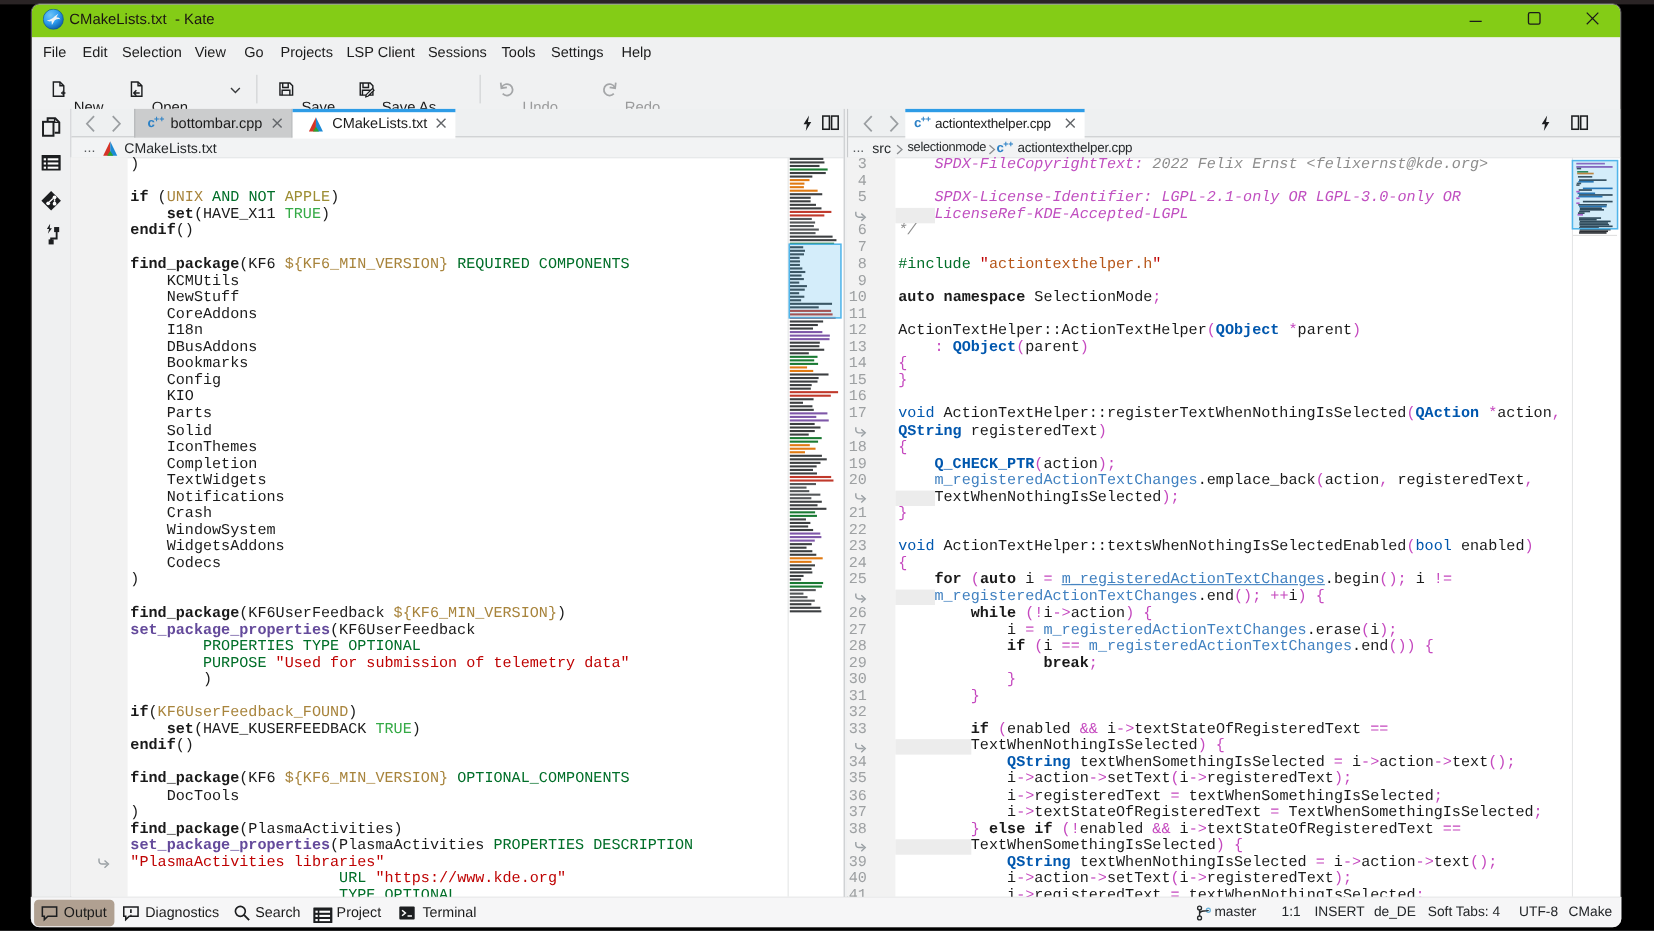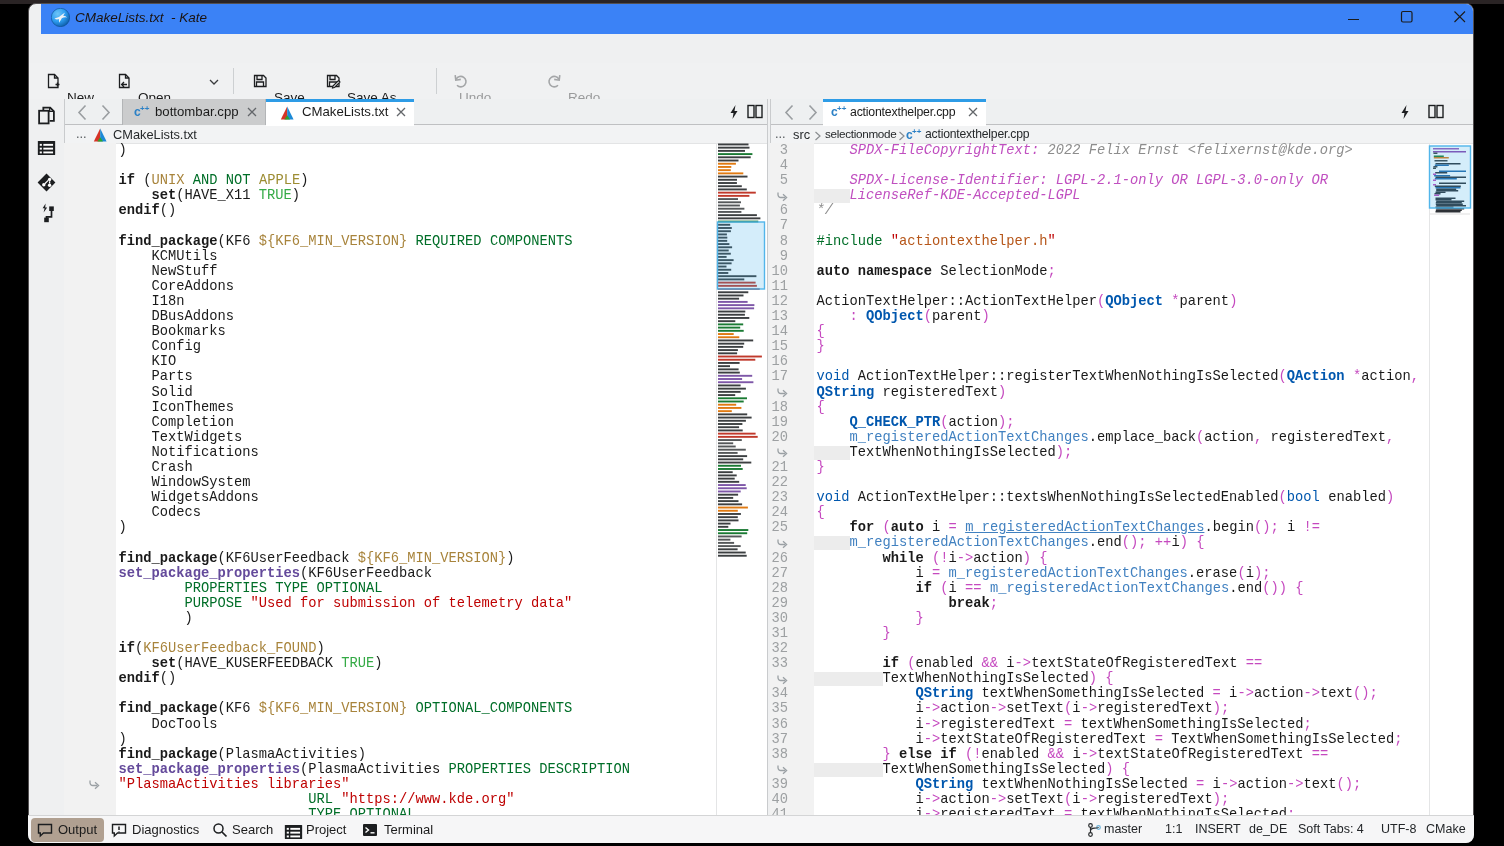--- a/index.html
+++ b/index.html
@@ -1,20 +1,20 @@
 <!DOCTYPE html>
 <html><head><meta charset="utf-8"><style>
 * { margin:0; padding:0; box-sizing:border-box; }
 html,body { width:1504px; height:846px; background:#000; overflow:hidden;
   font-family:"Liberation Sans", sans-serif; }
 .abs { position:absolute; }
 #win { position:absolute; left:28px; top:3px; width:1446px; height:840px;
   background:#eff0f1; border:1px solid #535051; border-radius:8px; overflow:hidden; }
 #topband { position:absolute; left:0; top:0; width:1504px; height:4px; background:#2a2425; }
-.titlebar { position:absolute; left:12px; top:0; width:100%; height:30px; background:#3b82f6;font-style:italic; }
+.titlebar { position:absolute; left:0; top:0; width:100%; height:30px; background:#84cc16; }
 .menubar { position:absolute; left:0; top:30px; width:100%; height:29px; background:#f0f1f2; }
 .menubar span { position:absolute; top:6px; font-size:13.2px; color:#1c1c1c; }
 .toolbar { position:absolute; left:0; top:59px; width:100%; height:36px; background:#f0f1f2; }
 .toolbar .lbl { position:absolute; top:9px; font-size:13.5px; color:#1b1b1b;margin-top:18px; }
 .toolbar .dis { color:#9a9b9c; }
 .tsep { position:absolute; top:5px; width:1px; height:26px; background:#cdd0d2; }
 .itm { position:absolute; top:7px; font-size:12.5px; color:#232629; }
 pre.code { position:absolute; font-family:"Liberation Mono", monospace;
   font-size:13.75px; line-height:15.1px; letter-spacing:0; }
 pre.gut { position:absolute; font-family:"Liberation Mono", monospace;
@@ -58,20 +58,33 @@
       <svg class="abs" style="left:1306px;top:9px" width="14" height="12" viewBox="0 0 14 12">
         <path d="M1 6.5 h11" stroke="#1b1b1b" stroke-width="1.2"></path>
       </svg>
       <svg class="abs" style="left:1359px;top:6px" width="14" height="14" viewBox="0 0 14 14">
         <rect x="1.5" y="1.5" width="10.5" height="10.5" rx="1.5" fill="none" stroke="#1b1b1b" stroke-width="1.2"></rect>
       </svg>
       <svg class="abs" style="left:1412px;top:6px" width="14" height="14" viewBox="0 0 14 14">
         <path d="M1.5 1.5 L12 12 M12 1.5 L1.5 12" stroke="#1b1b1b" stroke-width="1.1"></path>
       </svg>
     </div>
+    <div class="menubar">
+      <span style="left:10px">File</span>
+      <span style="left:46px">Edit</span>
+      <span style="left:82px">Selection</span>
+      <span style="left:148px">View</span>
+      <span style="left:193px">Go</span>
+      <span style="left:226px">Projects</span>
+      <span style="left:286px">LSP Client</span>
+      <span style="left:360px">Sessions</span>
+      <span style="left:427px">Tools</span>
+      <span style="left:472px">Settings</span>
+      <span style="left:536px">Help</span>
+    </div>
     <div class="toolbar">
       <svg class="abs" style="left:16px;top:10px" width="16" height="16" viewBox="0 0 16 16">
         <path d="M3.5 1.5 h6 l3.5 3.5 v9.5 h-9.5 z" fill="none" stroke="#1c1e20" stroke-width="1.3"></path>
         <path d="M9.5 1.5 v3.5 h3.5" fill="none" stroke="#1c1e20" stroke-width="1.3"></path>
         <path d="M10.5 11.5 h4 M12.5 9.5 v4" stroke="#1c1e20" stroke-width="1.4"></path>
       </svg>
       <span class="lbl" style="left:38px">New</span>
       <svg class="abs" style="left:87px;top:10px" width="16" height="16" viewBox="0 0 16 16">
         <path d="M3.5 1.5 h6 l3.5 3.5 v9.5 h-9.5 z" fill="none" stroke="#1c1e20" stroke-width="1.3"></path>
         <path d="M9.5 1.5 v3.5 h3.5" fill="none" stroke="#1c1e20" stroke-width="1.3"></path>
@@ -95,21 +108,21 @@
         <path d="M8 13 l5.5 -5.5 1.5 1.5 -5.5 5.5 -2 .5 z" fill="#f0f1f2" stroke="#1c1e20" stroke-width="1.1"></path>
       </svg>
       <span class="lbl" style="left:318px">Save As...</span>
       <div class="tsep" style="left:407px"></div>
       <svg class="abs" style="left:424px;top:10px" width="16" height="16" viewBox="0 0 16 16">
         <g>
           <path d="M3.2 6.2 a5.2 5.2 0 1 1 0.8 6" fill="none" stroke="#a4a6a8" stroke-width="1.6"></path>
           <path d="M2.2 2.2 L2.8 7.2 L7.8 6.4" fill="none" stroke="#a4a6a8" stroke-width="1.6"></path>
         </g>
       </svg>
-      <span class="lbl dis" style="left:430px">Undo</span>
+      <span class="lbl dis" style="left:446px">Undo</span>
       <svg class="abs" style="left:517px;top:10px" width="16" height="16" viewBox="0 0 16 16">
         <g transform="scale(-1,1) translate(-16,0)">
           <path d="M3.2 6.2 a5.2 5.2 0 1 1 0.8 6" fill="none" stroke="#a4a6a8" stroke-width="1.6"></path>
           <path d="M2.2 2.2 L2.8 7.2 L7.8 6.4" fill="none" stroke="#a4a6a8" stroke-width="1.6"></path>
         </g>
       </svg>
       <span class="lbl dis" style="left:539px">Redo</span>
     </div>
     <div class="abs" style="left:0;top:95px;width:35.5px;height:717px;background:#eff0f1;border-right:1px solid #c9cbcd"></div>
     <svg class="abs" style="left:8px;top:102px" width="19" height="19" viewBox="0 0 17 18">

